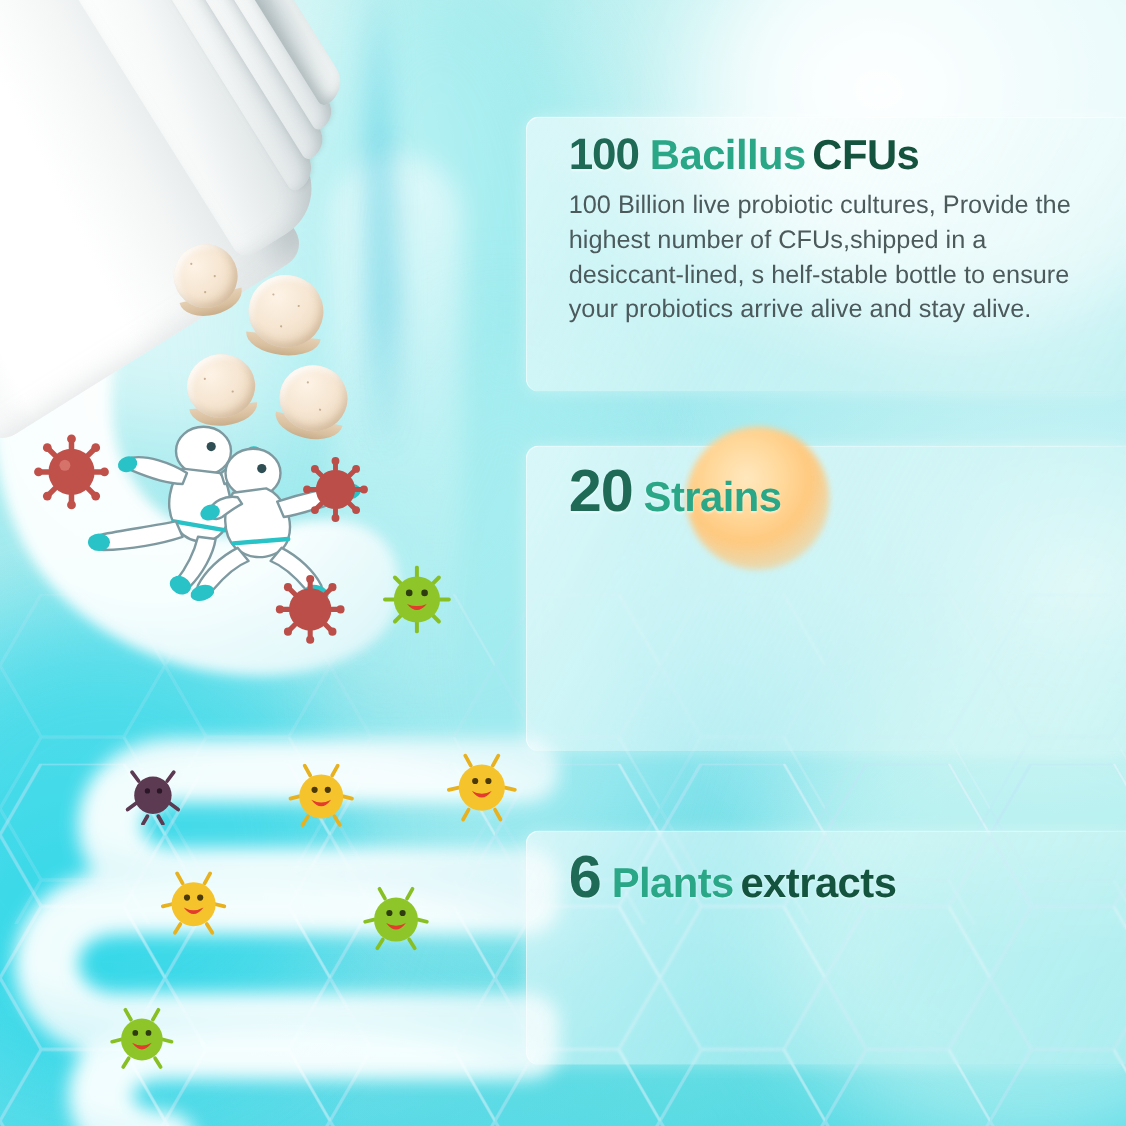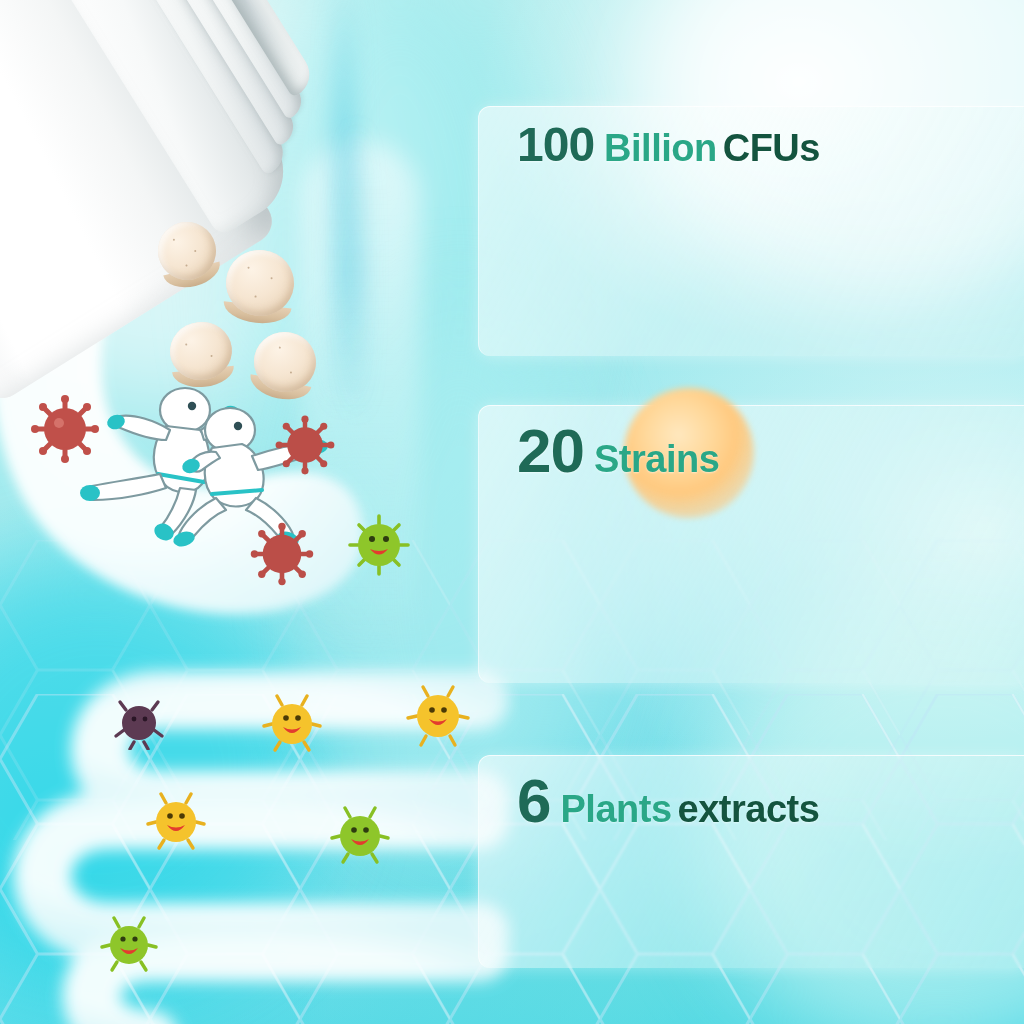--- a/index.html
+++ b/index.html
@@ -146,21 +146,21 @@
   .panel-inner { position:relative; padding:14px 30px 0 38px; }
 
   .headline {
     white-space:nowrap;
     line-height:1;
     margin-bottom:10px;
     position:relative; z-index:3;
   }
   .h-num {
     font-weight:700;
-    font-size:62px;
+    font-size:54px;
     color:#1f6a57;
     letter-spacing:-1px;
     text-shadow:0 1px 2px rgba(255,255,255,.55);
   }
   .h-mid {
     font-weight:700;
     font-size:38px;
     color:#2aa787;
     margin-left:10px;
     letter-spacing:-.5px;
@@ -175,21 +175,21 @@
     text-shadow:0 1px 2px rgba(255,255,255,.5);
   }
 
   .body-text {
     font-size:23px;
     line-height:1.36;
     color:#4c5a5c;
     max-width:490px;
     position:relative; z-index:3;
   }
-  #panel1 .headline .h-num { font-size:48px;text-align:right; }
+  #panel1 .headline .h-num { font-size:40px;text-align:right; }
   #panel3 .headline { margin-bottom:0; }
 
   
   .orange-glow {
     position:absolute;
     left:145px; top:-18px;
     width:130px; height:130px;
     border-radius:50%;
     background:radial-gradient(circle at 42% 36%,
         #ffe8bf 0%, #ffd89a 30%, #ffc97f 52%, rgba(255,197,122,.55) 74%, rgba(255,205,140,0) 100%);
@@ -522,22 +522,23 @@
     </g>
     <circle cx="29" cy="29" r="19" fill="#8ec62a"></circle>
     <circle cx="23" cy="23" r="2.6" fill="#2e3c10"></circle>
     <circle cx="35" cy="23" r="2.6" fill="#2e3c10"></circle>
     <path d="M20 32 q9 12 18 0 q-9 5 -18 0 Z" fill="#e33b2e"></path>
   </svg>
 
   <div class="panel" id="panel1">
     <div class="panel-inner">
       <div class="headline">
-        <span class="h-num">100</span><span class="h-mid">Billion</span><span class="h-end">CFUs</span>
+        <span class="h-num">100</span><span class="h-mid">Bacillus</span><span class="h-end">CFUs</span>
       </div>
+      <div class="body-text">100 Billion live probiotic cultures, Provide the highest number of  CFUs,shipped in a desiccant-lined, s helf-stable bottle to ensure your probiotics arrive alive and stay alive.</div>
     </div>
   </div>
 
   <div class="panel" id="panel2">
     <div class="orange-glow"></div>
     <div class="panel-inner">
       <div class="headline">
         <span class="h-num">20</span><span class="h-mid">Strains</span><span class="h-end"></span>
       </div>
     </div>

